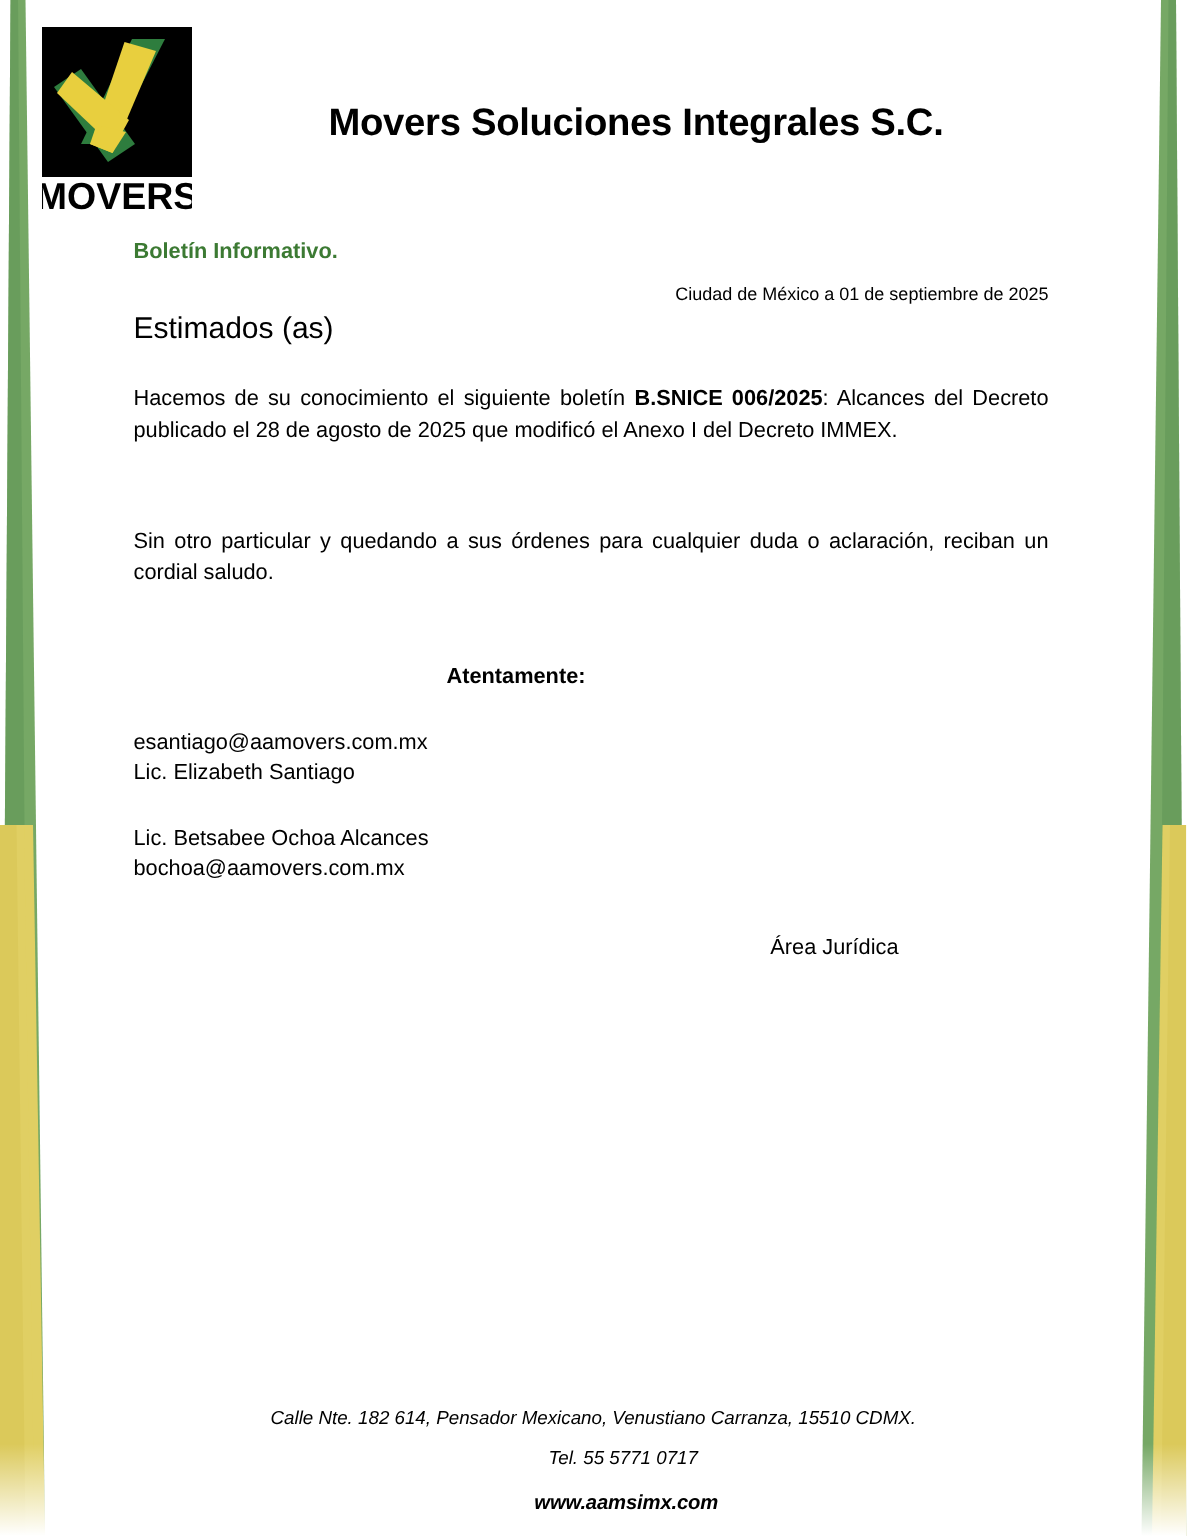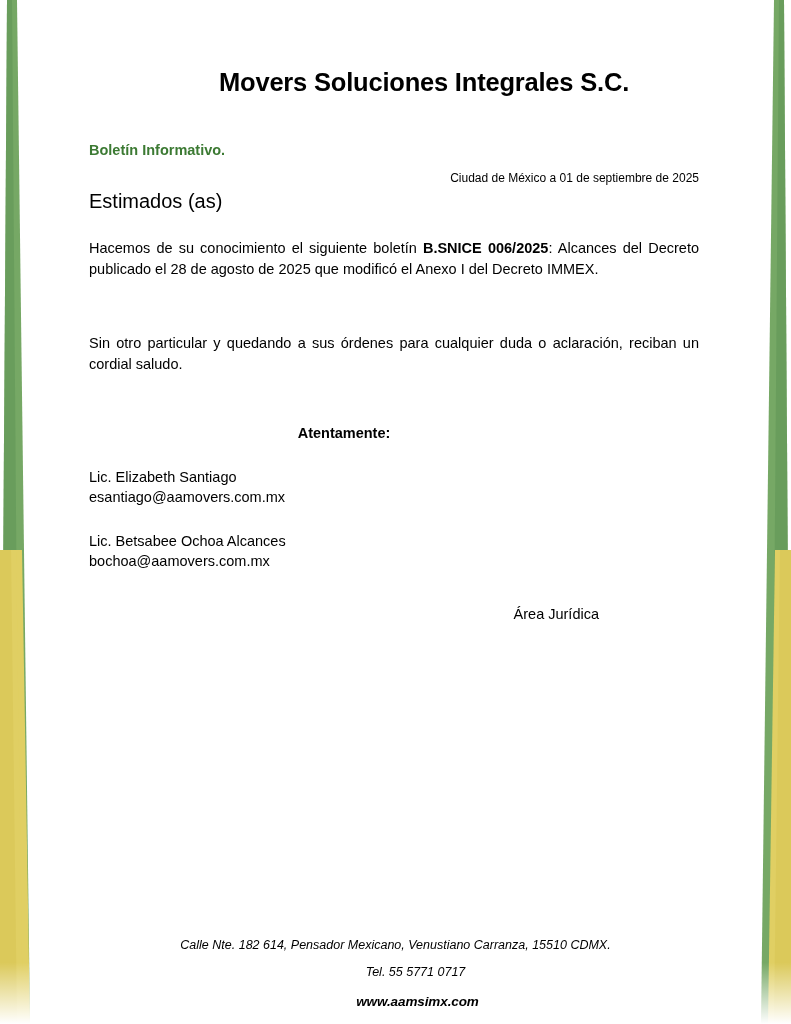--- a/index.html
+++ b/index.html
@@ -59,21 +59,21 @@
     font-size: 25.5px;
     font-weight: bold;
     letter-spacing: -0.2px;
     white-space: nowrap;
   }
 
   
   .content {
     position: absolute;
     left: 89px;
-    top: 142px;
+    top: 160px;
     width: 610px;
   }
   .bulletin-label {
     color: #3c7a33;
     font-weight: bold;
     font-size: 14.5px;
     margin: 0;
   }
   .date-line {
     margin: 13px 0 0 0;
@@ -179,20 +179,31 @@
         <polygon points="53,0 48,0 40,1024 60,1024" fill="#5f9455" opacity="0.55"></polygon>
         <polygon points="60,550 44,550 37,1024 60,1024" fill="#e0cf63"></polygon>
         <polygon points="60,550 49,550 43,1024 60,1024" fill="#d6c352" opacity="0.5"></polygon>
         <rect x="0" y="0" width="60" height="1024" fill="url(#fadeR)"></rect>
       </g>
     </svg>
   </div>
 
   <div class="header">
 
+    <div class="logo">
+      <svg width="100" height="125" viewBox="0 0 100 125" aria-hidden="true">
+        <rect x="0" y="0" width="100" height="100" fill="#000000"></rect>
+        <polygon points="60,8 82,8 46,78 26,78" fill="#2e7d3e"></polygon>
+        <polygon points="8,40 26,28 62,78 44,90" fill="#2e7d3e"></polygon>
+        <polygon points="55,10 76,16 47,84 32,78" fill="#e8cf3e"></polygon>
+        <polygon points="10,44 20,30 58,62 48,80" fill="#e8cf3e"></polygon>
+        <polygon points="47,84 32,78 40,66 56,70" fill="#e8cf3e"></polygon>
+        <text x="50" y="121" font-family="Liberation Sans, sans-serif" font-size="25" font-weight="bold" fill="#000000" text-anchor="middle">MOVERS</text>
+      </svg>
+    </div>
 
     <div class="company-title">Movers Soluciones Integrales S.C.</div>
   </div>
 
   <div class="content">
 
     <p class="bulletin-label">Boletín Informativo.</p>
 
     <p class="date-line">Ciudad de México a 01 de septiembre de 2025</p>
 
@@ -200,22 +211,22 @@
 
     <p class="para">
       <span>Hacemos de su conocimiento el siguiente boletín </span><b>B.SNICE 006/2025</b><span>: Alcances del Decreto publicado el 28 de agosto de 2025 que modificó el Anexo I del Decreto IMMEX.</span>
     </p>
 
     <p class="para para-2">Sin otro particular y quedando a sus órdenes para cualquier duda o aclaración, reciban un cordial saludo.</p>
 
     <p class="sign-off">Atentamente:</p>
 
     <div class="contact-block">
+      <p class="contact-line">esantiago@aamovers.com.mx</p>
       <p class="contact-line">Lic. Elizabeth Santiago</p>
-      <p class="contact-line">esantiago@aamovers.com.mx</p>
     </div>
 
     <div class="contact-block second">
       <p class="contact-line">Lic. Betsabee Ochoa Alcances</p>
       <p class="contact-line">bochoa@aamovers.com.mx</p>
     </div>
 
     <p class="department">Área Jurídica</p>
   </div>
 

